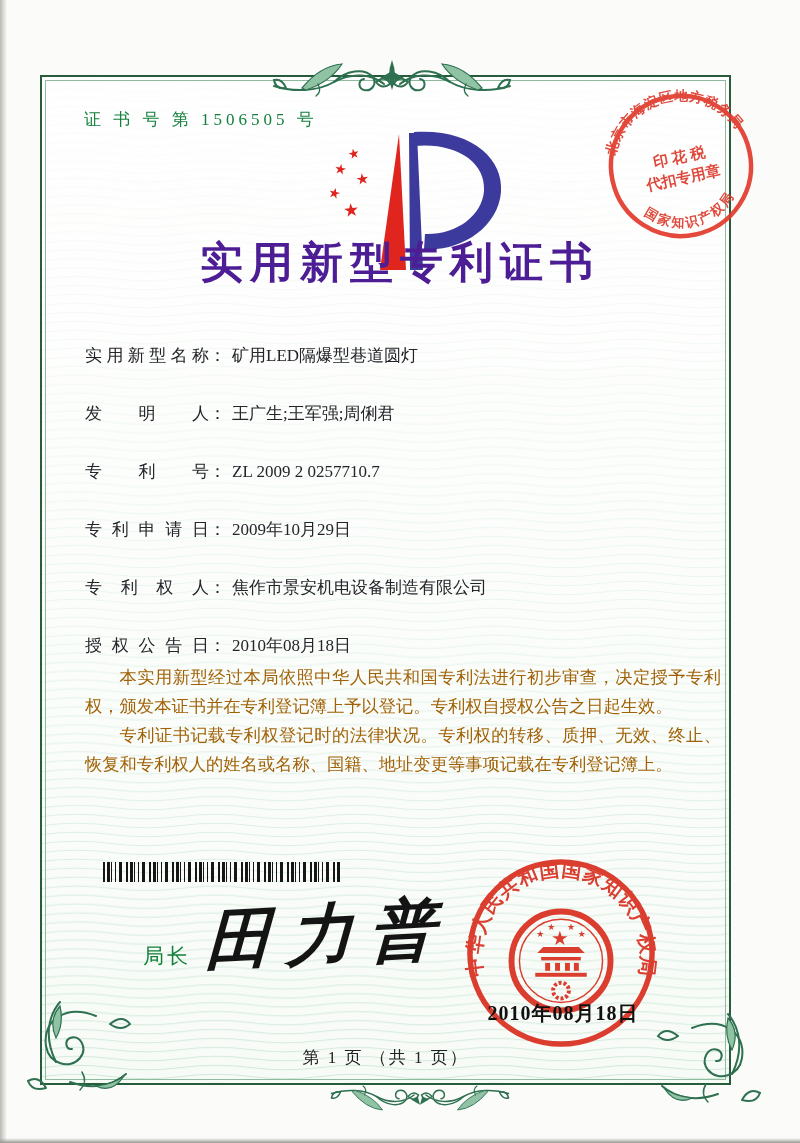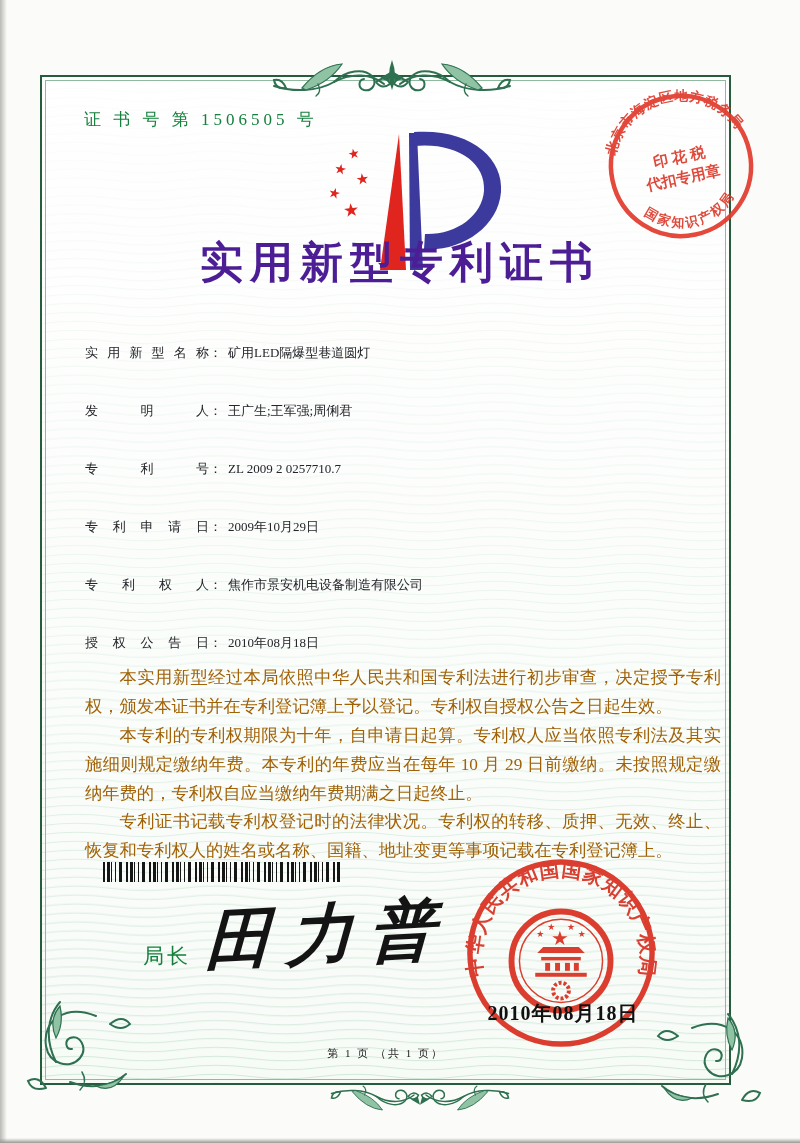--- a/index.html
+++ b/index.html
@@ -26,21 +26,21 @@
 
   .tax-stamp{position:absolute;left:601px;top:86px;width:160px;height:160px;
     transform:rotate(-12deg);opacity:.92;}
 
   .logo{position:absolute;left:330px;top:128px;width:182px;height:150px;}
 
   .page-title{position:absolute;left:40px;top:234px;width:720px;text-align:center;
     font-size:43px;font-weight:bold;color:#4c1d95;letter-spacing:7px;}
 
   .fields{position:absolute;left:85px;top:344px;width:620px;}
-  .field-row{position:absolute;left:0;font-size:13px;color:#24242a;white-space:nowrap;}
+  .field-row{position:absolute;left:0;font-size:17px;color:#24242a;white-space:nowrap;}
   .field-label{display:inline-block;width:124px;text-align:justify;text-align-last:justify;
     vertical-align:bottom;}
   .field-colon{margin-right:6px;}
   .r0{top:0;} .r1{top:58px;} .r2{top:116px;} .r3{top:174px;} .r4{top:232px;} .r5{top:290px;}
 
   .body-text{position:absolute;left:85px;top:664px;width:636px;color:#a16207;}
   .body-text p{margin:0;font-size:17.3px;line-height:1.67;text-indent:2em;
     text-align:justify;}
 
   .barcode{position:absolute;left:103px;top:862px;width:238px;height:20px;
@@ -54,21 +54,21 @@
   .sig-role{position:absolute;left:143px;top:942px;font-size:21px;letter-spacing:3px;color:#15803d;}
   .sig-name{position:absolute;left:205px;top:890px;font-size:66px;font-weight:bold;
     font-style:italic;letter-spacing:16px;color:#141414;
     transform:rotate(-3deg) skewX(-5deg);}
 
   .office-seal{position:absolute;left:462px;top:854px;width:198px;height:198px;opacity:.95;}
   .seal-date{position:absolute;left:468px;top:1000px;width:190px;text-align:center;
     font-size:20px;font-weight:bold;color:#111;letter-spacing:1px;}
 
   .page-footer{position:absolute;left:40px;top:1046px;width:691px;text-align:center;
-    font-size:11px;letter-spacing:2px;color:#222;}
+    font-size:17px;letter-spacing:2px;color:#222;}
 
   .orn{position:absolute;}
 </style>
 </head>
 <body>
 
 <svg width="0" height="0" style="position:absolute" aria-hidden="true">
   <defs>
     <g id="wing" stroke="#2e7050" stroke-width="2" fill="none" stroke-linecap="round">
       <path d="M2,38 C20,44 45,44 62,34 C80,24 100,26 112,36"></path>
@@ -175,21 +175,20 @@
     <div class="field-row r4">
       <span class="field-label">专利权人</span><span class="field-colon">：</span><span>焦作市景安机电设备制造有限公司</span>
     </div>
     <div class="field-row r5">
       <span class="field-label">授权公告日</span><span class="field-colon">：</span><span>2010年08月18日</span>
     </div>
   </div>
 
   <div class="body-text">
     <p>本实用新型经过本局依照中华人民共和国专利法进行初步审查，决定授予专利权，颁发本证书并在专利登记簿上予以登记。专利权自授权公告之日起生效。</p>
-    <p>本专利的专利权期限为十年，自申请日起算。专利权人应当依照专利法及其实施细则规定缴纳年费。本专利的年费应当在每年 10 月 29 日前缴纳。未按照规定缴纳年费的，专利权自应当缴纳年费期满之日起终止。</p>
     <p>专利证书记载专利权登记时的法律状况。专利权的转移、质押、无效、终止、恢复和专利权人的姓名或名称、国籍、地址变更等事项记载在专利登记簿上。</p>
   </div>
 
   <div class="barcode"></div>
 
   <div class="sig-role">局长</div>
   <div class="sig-name">田力普</div>
 
   <svg class="office-seal" viewBox="-100 -100 200 200">
     <circle cx="0" cy="0" r="92" fill="none" stroke="#da3425" stroke-width="5.5"></circle>

